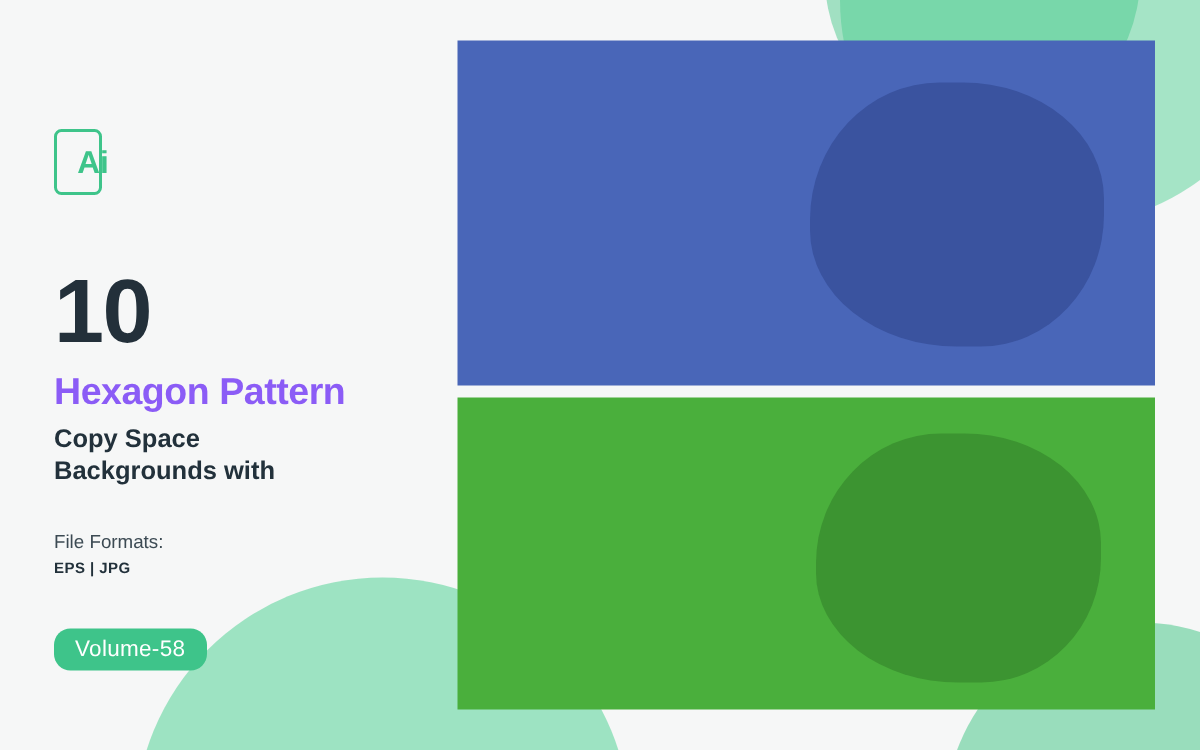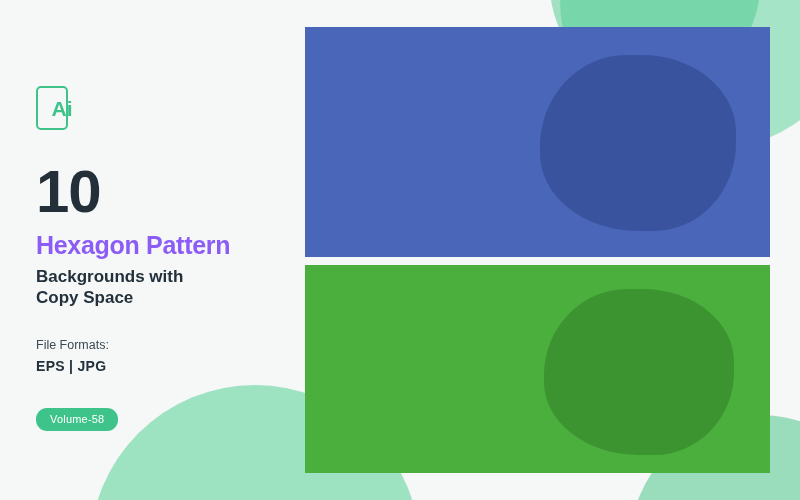--- a/index.html
+++ b/index.html
@@ -78,21 +78,21 @@
     padding-left: 20px;
   }
   .ai-badge span {
     color: #3ec48a;
     font-size: 21px;
     font-weight: bold;
     letter-spacing: 0px;
     line-height: 1;
   }
   .big-number {
-    margin-top: 32px;
+    margin-top: 48px;
     font-size: 60px;
     font-weight: bold;
     color: #23303a;
     line-height: 1;
     letter-spacing: -1px;
   }
   .title-main {
     margin-top: 10px;
     font-size: 25px;
     font-weight: bold;
@@ -110,31 +110,31 @@
   .title-sub div {
     white-space: nowrap;
   }
   .formats-label {
     margin-top: 30px;
     font-size: 12.5px;
     color: #3c4a53;
   }
   .formats-value {
     margin-top: 6px;
-    font-size: 14px;
+    font-size: 10px;
     font-weight: bold;
     color: #22313b;
     letter-spacing: 0.3px;
   }
   .volume-pill {
     margin-top: 34px;
     display: inline-block;
     background: #3ec48a;
     color: #ffffff;
-    font-size: 11px;
+    font-size: 15px;
     padding: 5px 14px 6px 14px;
     border-radius: 11px;
     letter-spacing: 0.2px;
   }
 
   
   .preview {
     position: absolute;
     overflow: hidden;
   }
@@ -189,22 +189,22 @@
 
     <div class="ai-badge">
       <span>Ai</span>
     </div>
 
     <div class="big-number">10</div>
 
     <div class="title-main">Hexagon Pattern</div>
 
     <div class="title-sub">
+      <div>Copy Space</div>
       <div>Backgrounds with</div>
-      <div>Copy Space</div>
     </div>
 
     <div class="formats-label">File Formats:</div>
     <div class="formats-value">EPS  |  JPG</div>
 
     <div class="volume-pill">Volume-58</div>
   </div>
 
   <div class="preview preview-blue">
     <div class="shape-blob blue-shape"></div>

